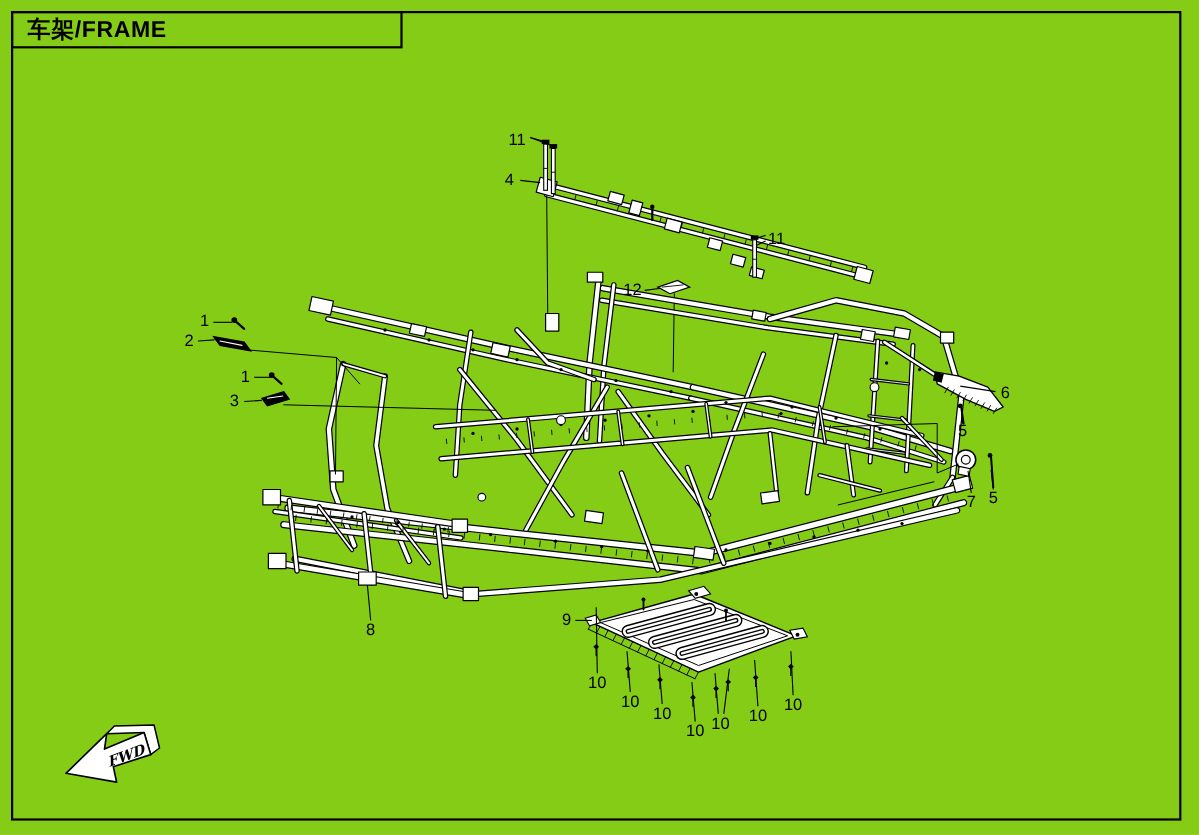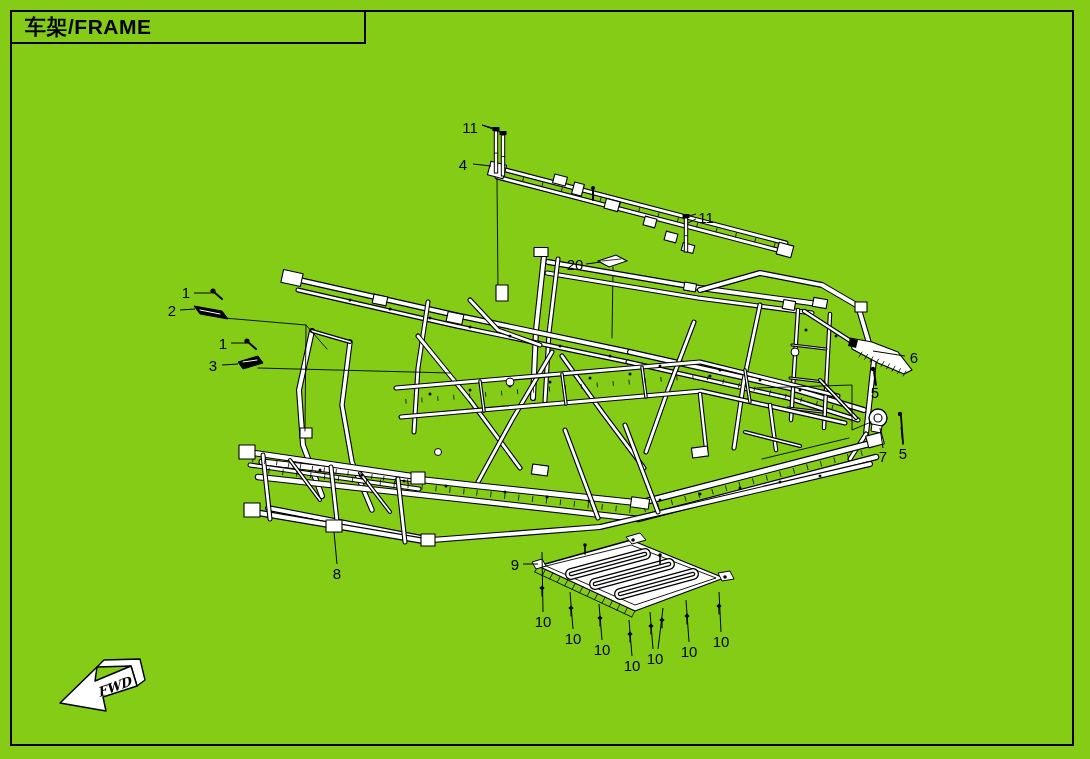--- a/index.html
+++ b/index.html
@@ -418,21 +418,21 @@
       <path d="M632,656 L629,620" fill="none" stroke="#000000" stroke-width="1"></path>
       <path d="M653,649 L650,612" fill="none" stroke="#000000" stroke-width="1"></path>
       <path d="M658,649 L663,608" fill="none" stroke="#000000" stroke-width="1"></path>
       <path d="M689,642 L686,600" fill="none" stroke="#000000" stroke-width="1"></path>
       <path d="M721,632 L719,592" fill="none" stroke="#000000" stroke-width="1"></path>
     </svg>
   <div id="callout-layer">
       <div class="callout" style="left: 470px; top: 127px;">11</div>
       <div class="callout" style="left: 463px; top: 164px;">4</div>
       <div class="callout" style="left: 706px; top: 217px;">11</div>
-      <div class="callout" style="left: 575px; top: 264px;">20</div>
+      <div class="callout" style="left: 575px; top: 264px;">12</div>
       <div class="callout" style="left: 186px; top: 292px;">1</div>
       <div class="callout" style="left: 172px; top: 310px;">2</div>
       <div class="callout" style="left: 223px; top: 343px;">1</div>
       <div class="callout" style="left: 213px; top: 365px;">3</div>
       <div class="callout" style="left: 914px; top: 357px;">6</div>
       <div class="callout" style="left: 875px; top: 392px;">5</div>
       <div class="callout" style="left: 883px; top: 456px;">7</div>
       <div class="callout" style="left: 903px; top: 453px;">5</div>
       <div class="callout" style="left: 337px; top: 573px;">8</div>
       <div class="callout" style="left: 515px; top: 564px;">9</div>

